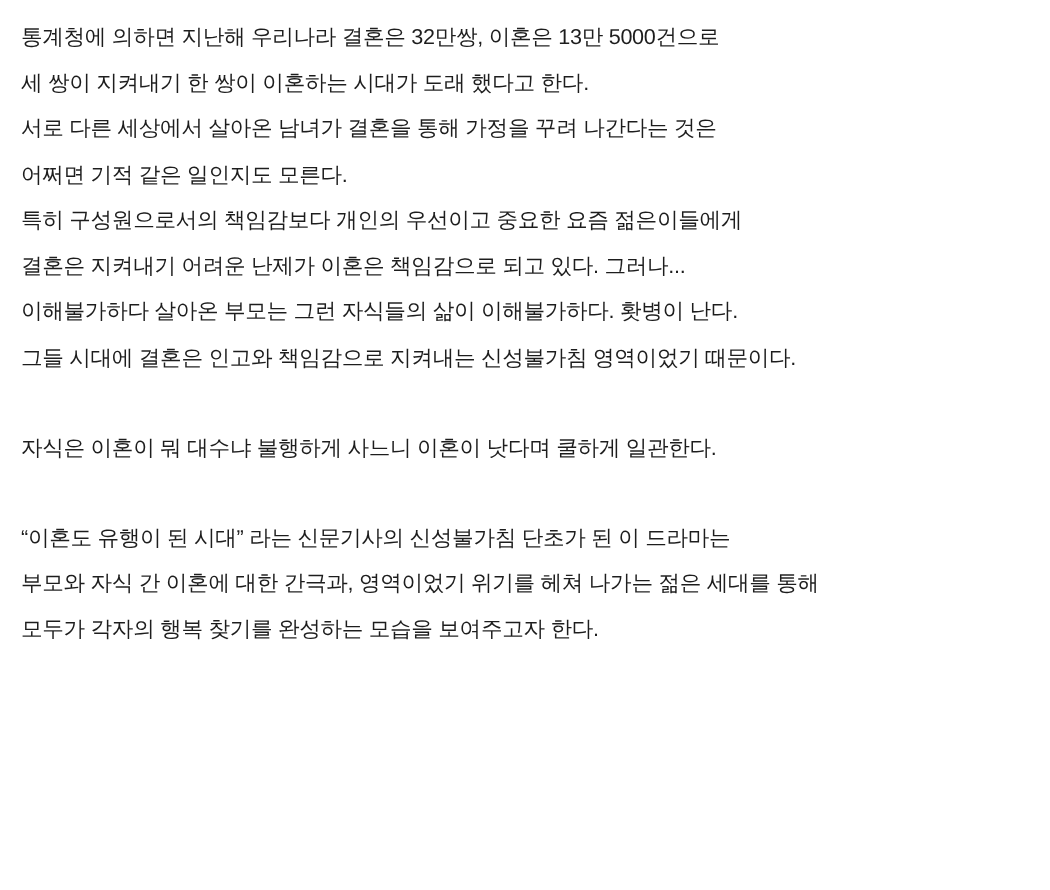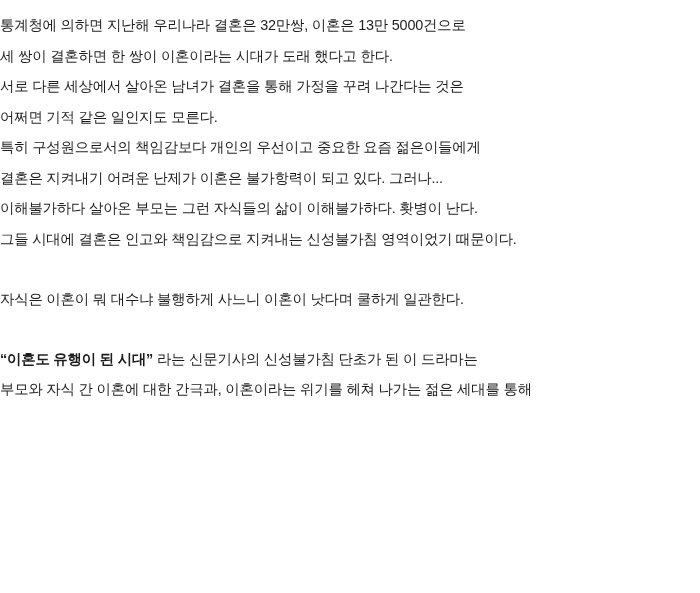--- a/index.html
+++ b/index.html
@@ -11,21 +11,21 @@
     width: 700px;
     height: 593px;
     font-family: "Liberation Sans", sans-serif;
     color: #1b1b1b;
     overflow: hidden;
   }
   .page {
     box-sizing: border-box;
     width: 700px;
     height: 593px;
-    padding: 10px 14px 0 0;
+    padding: 10px 14px 0 14px;
     background: #ffffff;
   }
   .para {
     margin: 0;
   }
   .line {
     font-size: 14.4px;
     line-height: 30.5px;
     letter-spacing: -0.2px;
     white-space: pre-wrap;
@@ -37,48 +37,49 @@
   .spacer-sm {
     height: 29px;
   }
   .quote-line {
     font-size: 14.4px;
     line-height: 30.5px;
     letter-spacing: -0.2px;
     color: #1d1d1d;
   }
   .quote-line .q {
-    font-weight: bold;
+    font-weight: normal;
   }
 </style>
 </head>
 <body>
 
 <div class="page">
 
   <div class="para">
     <div class="line">통계청에 의하면 지난해 우리나라 결혼은 32만쌍, 이혼은 13만 5000건으로</div>
-    <div class="line">세 쌍이 결혼하면 한 쌍이 이혼이라는 시대가 도래 했다고 한다.</div>
+    <div class="line">세 쌍이 지켜내기 한 쌍이 이혼하는 시대가 도래 했다고 한다.</div>
     <div class="line">서로 다른 세상에서 살아온 남녀가 결혼을 통해 가정을 꾸려 나간다는 것은</div>
     <div class="line">어쩌면 기적 같은 일인지도 모른다.</div>
   </div>
 
   <div class="para">
     <div class="line">특히 구성원으로서의 책임감보다 개인의 우선이고 중요한 요즘 젊은이들에게</div>
-    <div class="line">결혼은 지켜내기 어려운 난제가 이혼은 불가항력이 되고 있다. 그러나...</div>
+    <div class="line">결혼은 지켜내기 어려운 난제가 이혼은 책임감으로 되고 있다. 그러나...</div>
     <div class="line">이해불가하다 살아온 부모는 그런 자식들의 삶이 이해불가하다. 홧병이 난다.</div>
     <div class="line">그들 시대에 결혼은 인고와 책임감으로 지켜내는 신성불가침 영역이었기 때문이다.</div>
   </div>
 
   <div class="spacer-lg"></div>
 
   <div class="para">
     <div class="line">자식은 이혼이 뭐 대수냐 불행하게 사느니 이혼이 낫다며 쿨하게 일관한다.</div>
   </div>
 
   <div class="spacer-sm"></div>
 
   <div class="para">
     <div class="quote-line"><span class="q">“이혼도 유행이 된 시대”</span><span> 라는 신문기사의 신성불가침 단초가 된 이 드라마는</span></div>
-    <div class="line">부모와 자식 간 이혼에 대한 간극과, 이혼이라는 위기를 헤쳐 나가는 젊은 세대를 통해</div>
+    <div class="line">부모와 자식 간 이혼에 대한 간극과, 영역이었기 위기를 헤쳐 나가는 젊은 세대를 통해</div>
+    <div class="line">모두가 각자의 행복 찾기를 완성하는 모습을 보여주고자 한다.</div>
   </div>
 
 </div>
 
 </body></html>

